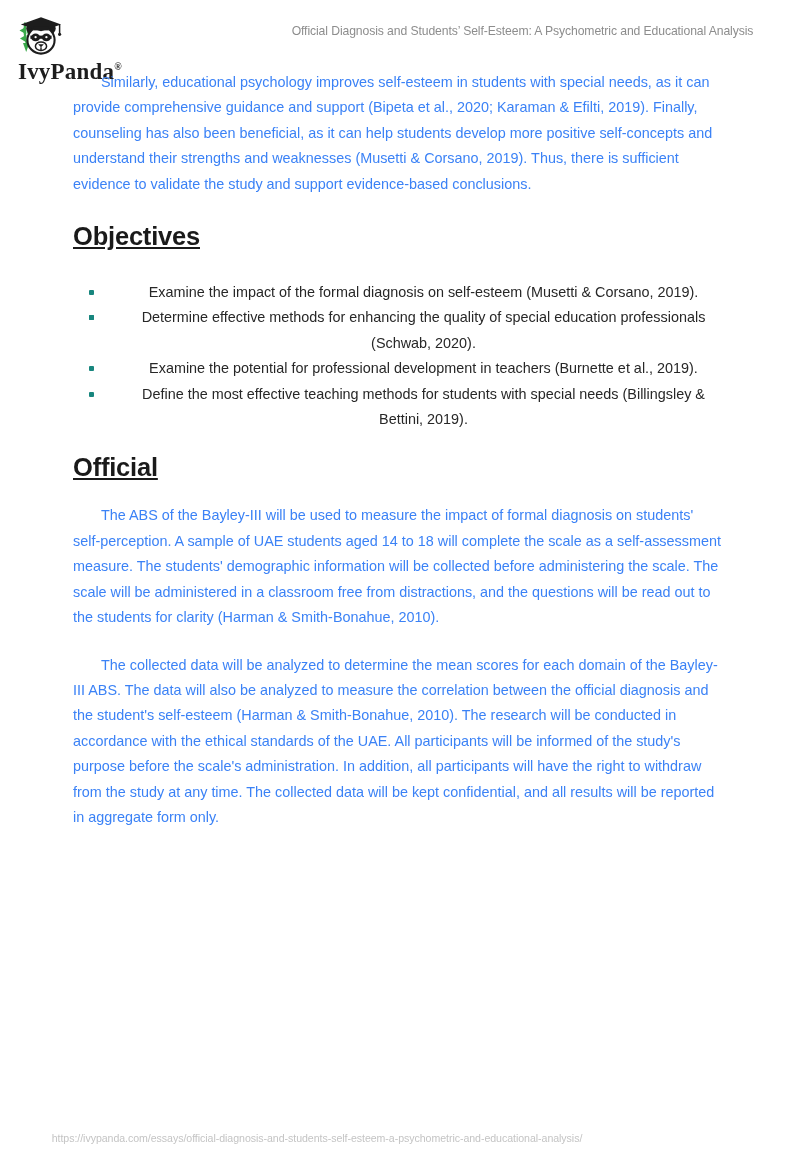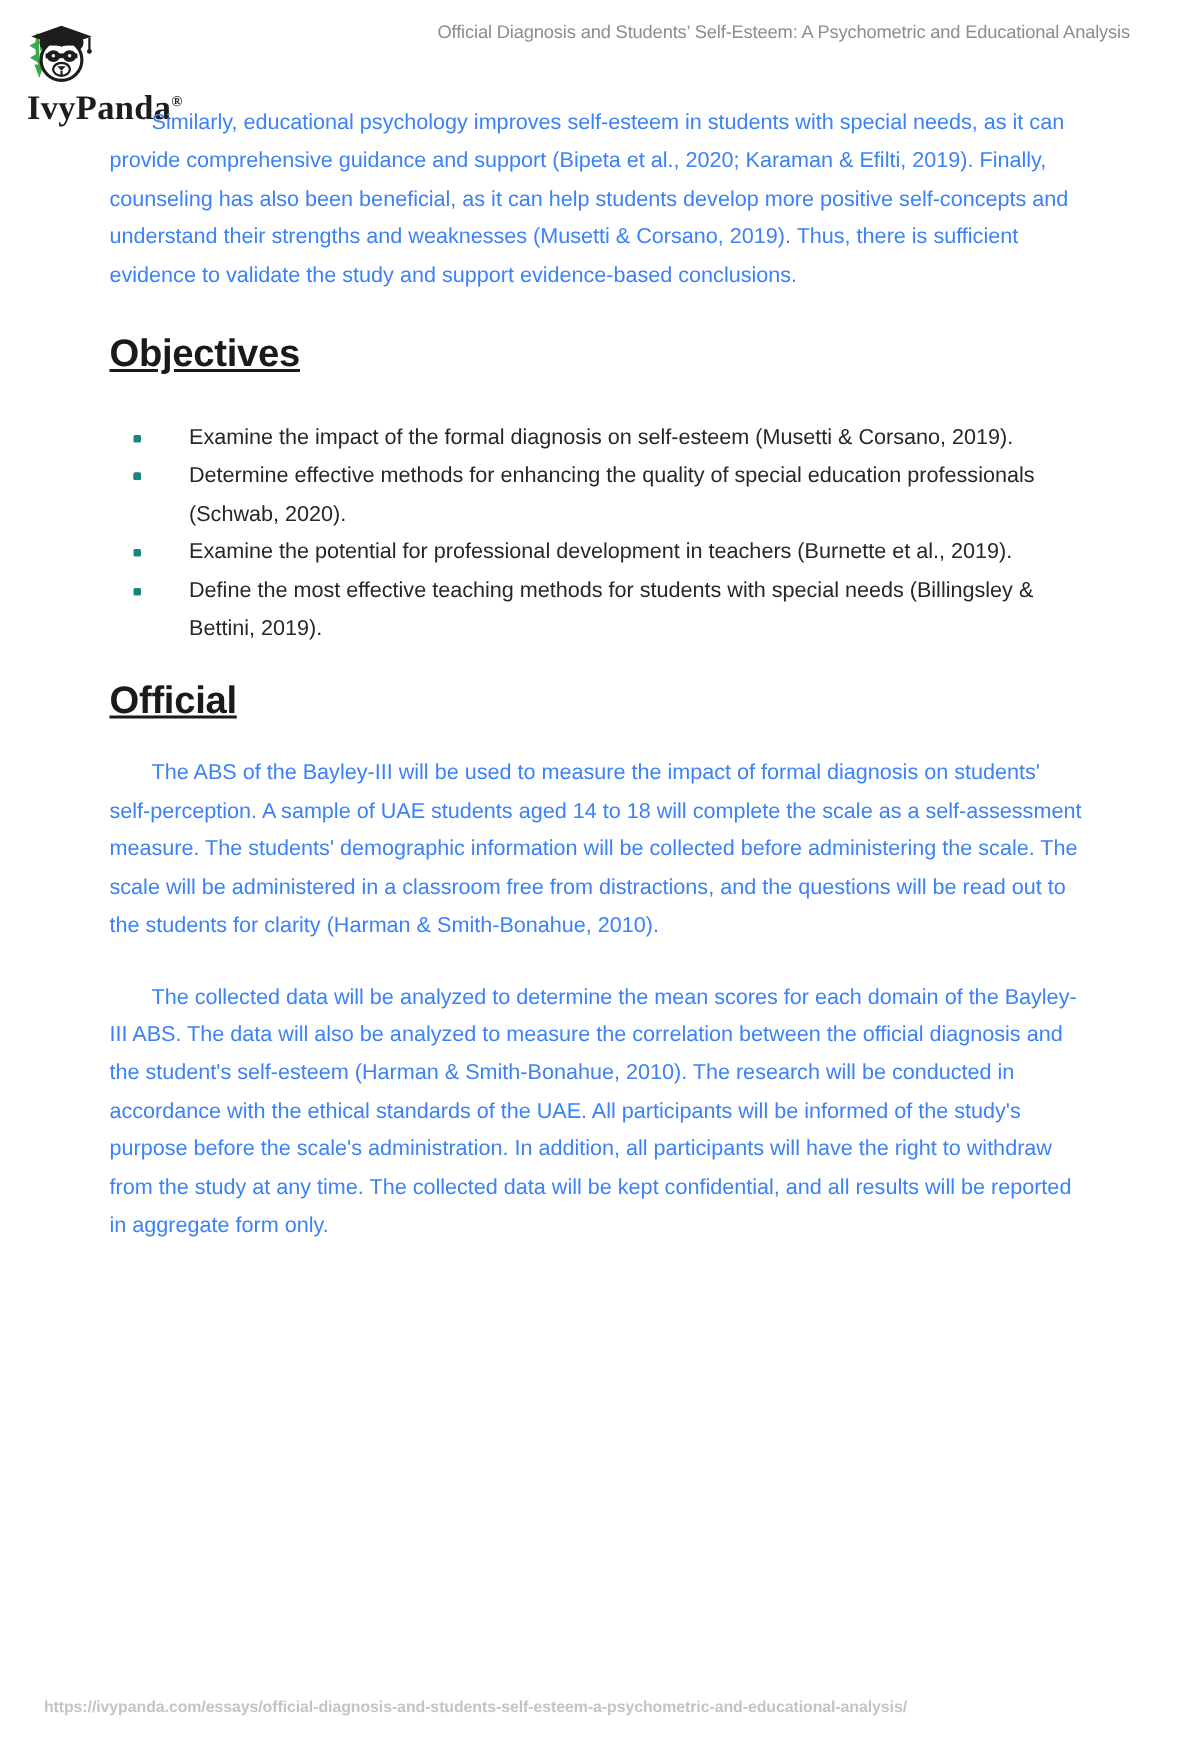--- a/index.html
+++ b/index.html
@@ -48,21 +48,21 @@
   }
   .logo-word sup {
     font-size: 10px;
     font-weight: bold;
     vertical-align: super;
     line-height: 0;
   }
   .header-title {
     position: absolute;
     left: 250px;
-    top: 14px;
+    top: 24px;
     width: 545px;
     text-align: center;
     font-size: 12.2px;
     color: #8d8d8d;
     font-family: "Liberation Sans", sans-serif;
     white-space: nowrap;
     letter-spacing: -0.1px;
   }
 
   
@@ -104,20 +104,21 @@
     list-style: none;
     margin: 0;
     padding: 0;
   }
   ul.objectives li {
     position: relative;
     padding-left: 53px;
     font-size: 14.4px;
     line-height: 25.4px;
     color: #272727;
+    text-align: center;
   }
   ul.objectives li .bullet {
     position: absolute;
     left: 16px;
     top: 10px;
     width: 5px;
     height: 5px;
     background: #18867e;
     border-radius: 1px;
   }
@@ -125,21 +126,20 @@
   
   .footer {
     position: absolute;
     left: 0;
     top: 1132px;
     width: 634px;
     text-align: center;
     font-size: 10.6px;
     color: #c4c4c4;
     letter-spacing: -0.05px;
-    font-weight: bold;
   }
 </style>
 </head>
 <body>
 
 <div class="page">
 
   <div class="header">
 
     <div class="logo">

